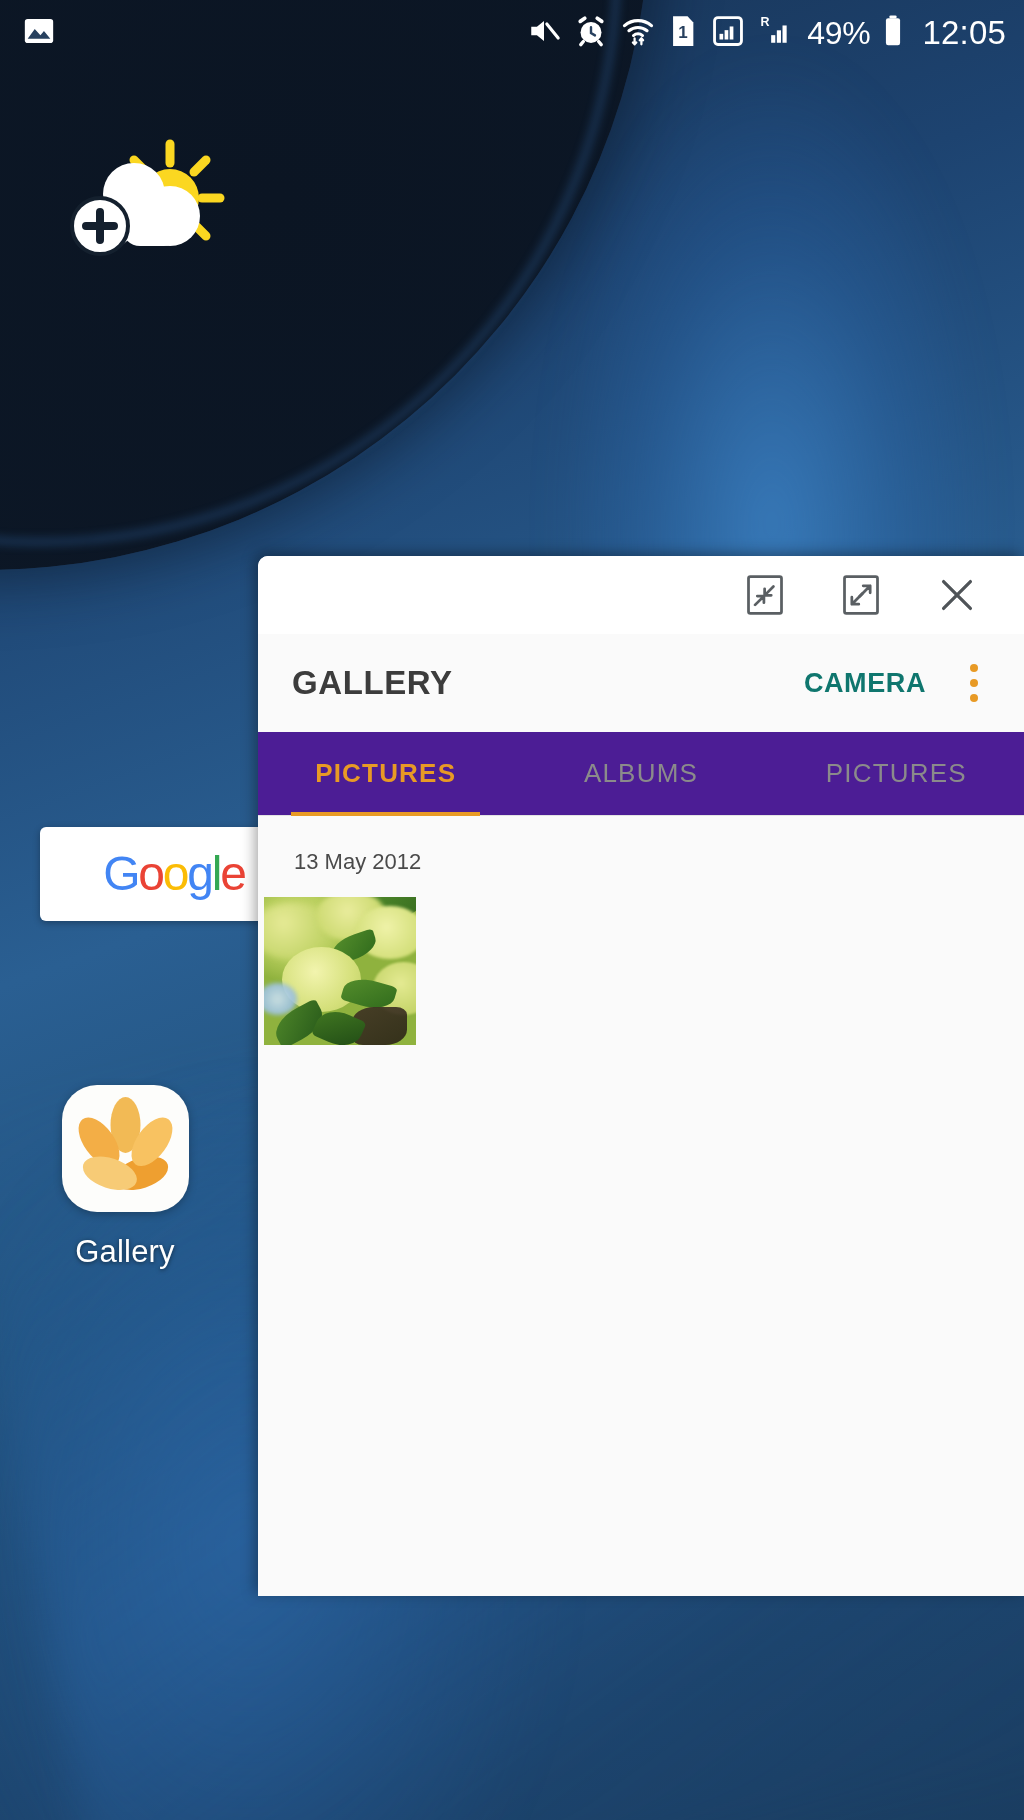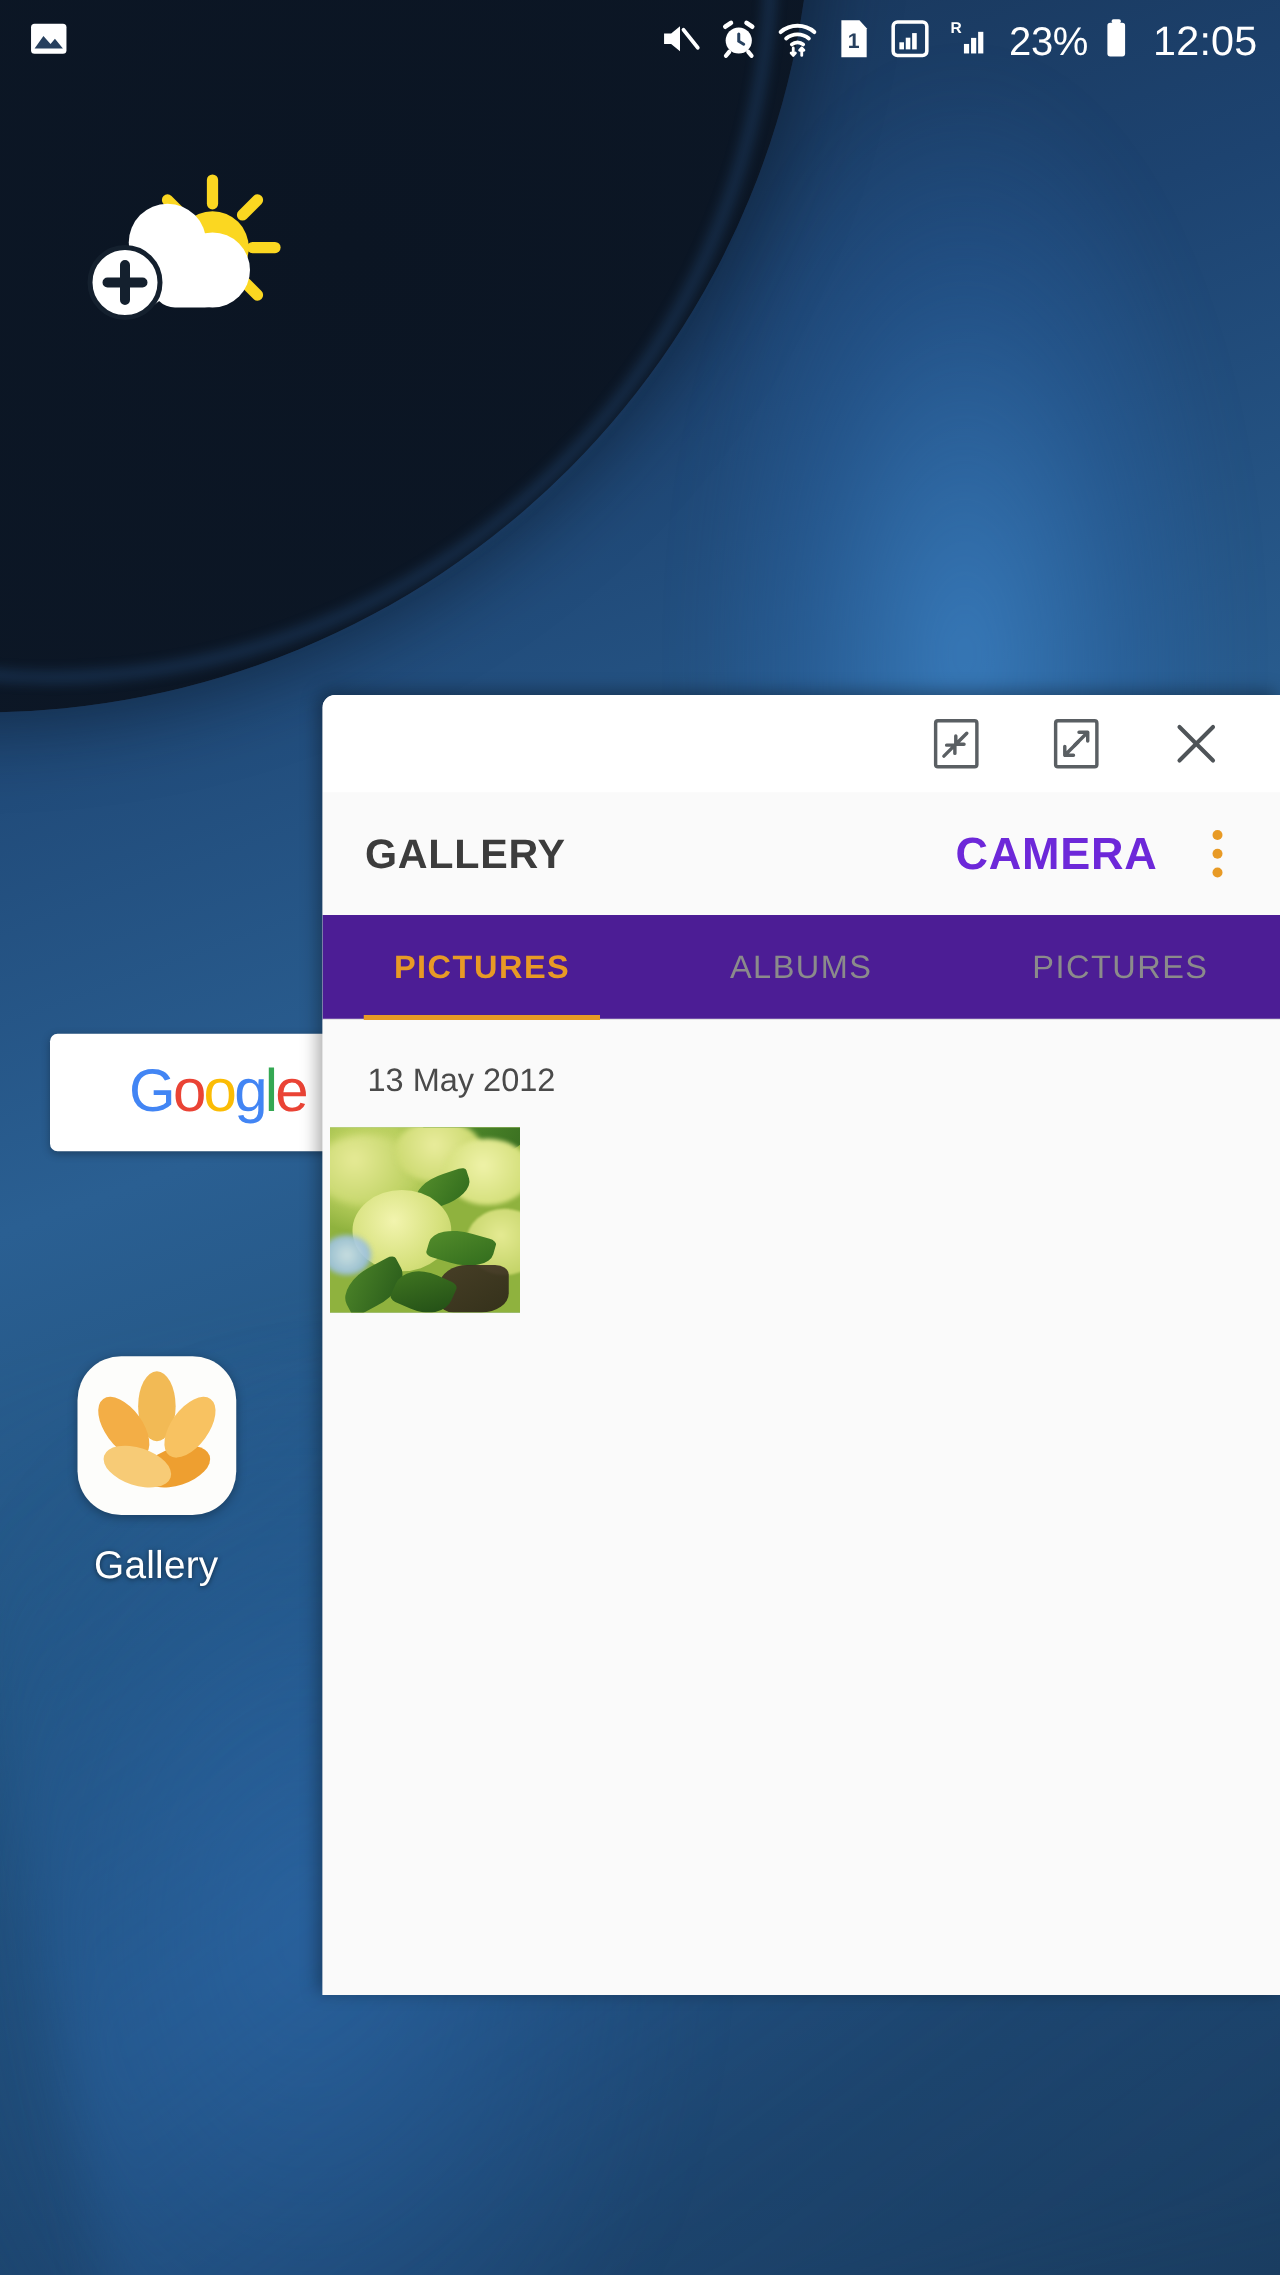--- a/index.html
+++ b/index.html
@@ -101,37 +101,37 @@
   }
   .win-btn { width:46px; height:46px; display:flex; align-items:center;
              justify-content:center; }
 
   .app-bar {
     height:98px; background:#fafafa; display:flex; align-items:center;
     padding:0 28px 0 34px;
   }
   .app-title { font-size:33px; font-weight:bold; color:#3c3c3c; letter-spacing:.6px; }
   .app-bar-right { margin-left:auto; display:flex; align-items:center; gap:26px; }
-  .camera-btn { font-size:36px; font-weight:bold; color:#6d28d9; letter-spacing:.6px;margin-left:16px; }
+  .camera-btn { font-size:27px; font-weight:bold; color:#0f766e; letter-spacing:.6px;margin-left:16px; }
   .kebab { width:44px; height:48px; display:flex; flex-direction:column;
            align-items:center; justify-content:center; gap:7px; }
   .kebab i { display:block; width:8px; height:8px; border-radius:50%; background:#e89a25; }
 
   .tabs { display:flex; height:84px; background:#4c1d95; position:relative;
           border-bottom:1px solid #e2e2e2; }
   .tab { flex:1; display:flex; align-items:center; justify-content:center;
          font-size:26px; color:#8b8b8b; letter-spacing:1.2px; position:relative; }
   .tab.active { color:#e89a25; font-weight:bold; }
   .tab.active::after {
     content:""; position:absolute; left:13%; right:13%; bottom:-1px;
     height:4px; background:#e89a25;
   }
 
   .content { background:#fafafa; padding:0; height:calc(100% - 78px - 98px - 84px); }
-  .date-hdr { font-size:26px; color:#4a4a4a; padding:33px 0 22px 36px; }
+  .date-hdr { font-size:22px; color:#4a4a4a; padding:33px 0 22px 36px; }
   .thumb-row { padding-left:6px; display:flex; gap:4px; }
   .thumb { width:152px; height:148px; position:relative; overflow:hidden; background:#8ab43a; }
   .thumb .ph { position:absolute; inset:0; }
 
   
   .ph-bg { position:absolute; inset:0;
     background:
       radial-gradient(ellipse 45% 38% at 22% 20%, #d8e07f 0%, #b9cf5e 55%, #8fb23e 100%),
       linear-gradient(155deg,#9fc04c 0%,#6d9c34 48%,#3f7424 100%); }
   .blob { position:absolute; border-radius:50%; }
@@ -226,21 +226,21 @@
       <span>
         <svg width="36" height="34" viewBox="0 0 26 24">
           <text x="5" y="8.5" font-family="Liberation Sans, sans-serif" font-size="9" font-weight="bold" fill="#fff" text-anchor="middle">R</text>
           <rect x="9.5" y="15" width="3" height="5.5" fill="#fff"></rect>
           <rect x="13.6" y="11.5" width="3" height="9" fill="#fff"></rect>
           <rect x="17.7" y="8" width="3" height="12.5" fill="#fff"></rect>
           <rect x="21.8" y="4.5" width="3" height="16" fill="#fff" opacity="0"></rect>
         </svg>
       </span>
 
-      <span class="sb-batt-pct">23%</span>
+      <span class="sb-batt-pct">49%</span>
 
       <span>
         <svg width="24" height="34" viewBox="0 0 14 24">
           <rect x="4.4" y="1" width="5.2" height="2.2" rx="1" fill="#fff"></rect>
           <rect x="2" y="3" width="10" height="19" rx="1.6" fill="#fff"></rect>
         </svg>
       </span>
 
       <span class="sb-clock">12:05</span>
     </div>

